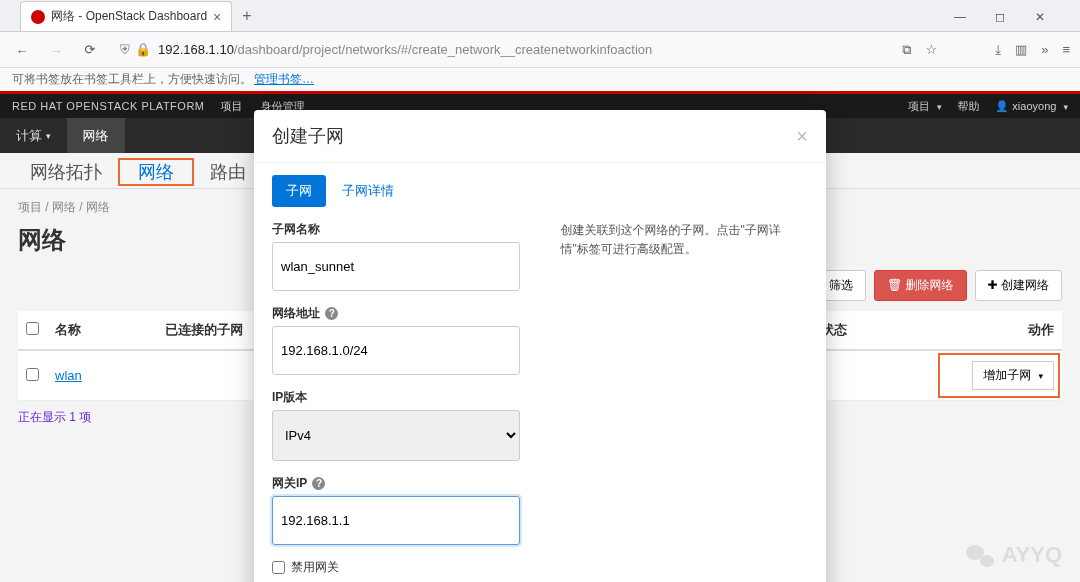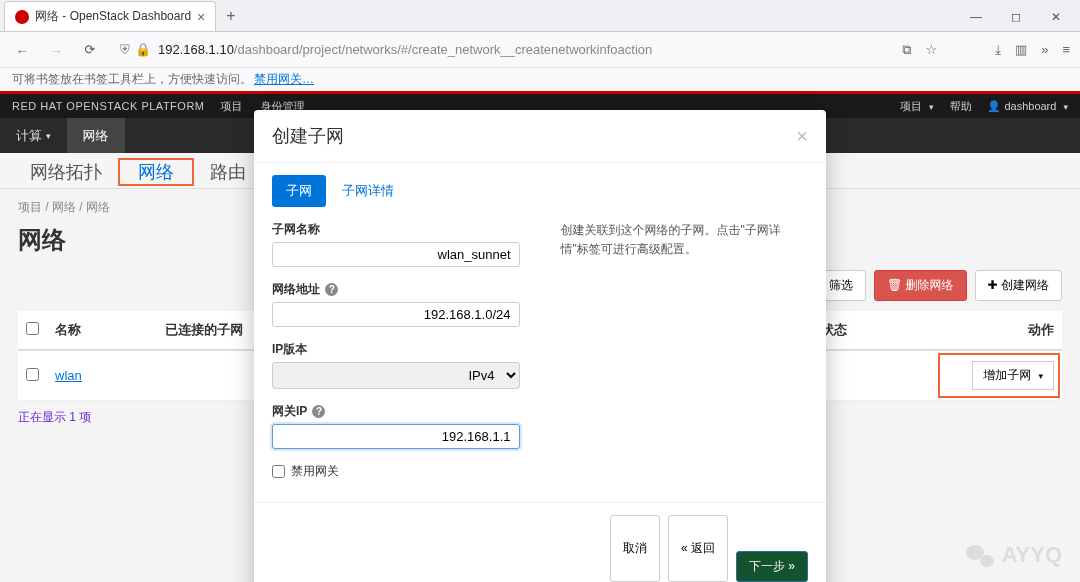--- a/index.html
+++ b/index.html
@@ -1,19 +1,19 @@
 <!DOCTYPE html>
 <html><head>
 <meta charset="utf-8">
 <style>
 * { box-sizing: border-box; margin: 0; padding: 0; }
 body { font-family: -apple-system, "Segoe UI", "Microsoft YaHei", sans-serif; font-size: 13px; color: #333; background: #f4f4f4; width: 1080px; height: 582px; overflow: hidden; position: relative; }
 
 
-.browser-tabs { height: 32px; background: #f0f0f4; display: flex; align-items: flex-end; padding: 0 4px; border-bottom: 1px solid #ccc; }
+.browser-tabs { height: 32px; background: #f0f0f4; display: flex; align-items: flex-end; padding: 0 20px; border-bottom: 1px solid #ccc; }
 .tab { background: #fff; border: 1px solid #ccc; border-bottom: none; border-radius: 4px 4px 0 0; padding: 6px 10px; display: flex; align-items: center; gap: 6px; font-size: 12px; min-width: 170px; }
 .tab .favicon { width: 14px; height: 14px; background: #c00; border-radius: 7px; }
 .tab .close { margin-left: auto; color: #666; font-size: 14px; cursor: pointer; }
 .new-tab { padding: 6px 10px; color: #666; font-size: 16px; cursor: pointer; }
 .win-controls { margin-left: auto; display: flex; }
 .win-controls span { width: 40px; height: 28px; display: flex; align-items: center; justify-content: center; color: #555; font-size: 12px; cursor: pointer; }
 
 .addr-bar { height: 36px; background: #f9f9fb; display: flex; align-items: center; padding: 0 10px; gap: 10px; border-bottom: 1px solid #ddd; }
 .nav-btn { width: 24px; height: 24px; display: flex; align-items: center; justify-content: center; color: #555; cursor: pointer; }
 .nav-btn.dis { color: #bbb; }
@@ -71,21 +71,21 @@
 .modal-hd .x { margin-left: auto; color: #bbb; font-size: 20px; cursor: pointer; }
 .modal-tabs { padding: 12px 18px 0; display: flex; gap: 2px; }
 .mtab { padding: 7px 14px; font-size: 13px; cursor: pointer; border-radius: 3px; color: #0074d9; }
 .mtab.active { background: #0074d9; color: #fff; }
 .modal-body { padding: 14px 18px 8px; display: flex; gap: 41px; }
 .form { flex: 1; }
 .help { flex: 1; font-size: 12px; color: #555; line-height: 1.6; }
 .fg { margin-bottom: 14px; }
 .fg label { display: block; font-size: 12px; color: #333; margin-bottom: 4px; font-weight: 600; }
 .fg .q { display: inline-block; width: 13px; height: 13px; border-radius: 50%; background: #888; color: #fff; font-size: 10px; text-align: center; line-height: 13px; margin-left: 2px; cursor: help; }
-.fg input[type=text], .fg select { width: 100%; padding: 4px 8px; border: 1px solid #ccc; border-radius: 3px; font-size: 13px; text-align: right; }
+.fg input[type=text], .fg select { width: 100%; padding: 16px 8px; border: 1px solid #ccc; border-radius: 3px; font-size: 13px; }
 .fg input.focused { border-color: #5b9dd9; box-shadow: 0 0 0 2px rgba(91,157,217,0.25); outline: none; }
 .fg.cb label { font-weight: normal; display: flex; align-items: center; gap: 6px; }
 .modal-ft { padding: 12px 18px 16px; display: flex; justify-content: flex-end; gap: 8px; border-top: 1px solid #f0f0f0; }
 
 
 .wm { position: absolute; right: 18px; bottom: 14px; display: flex; align-items: center; gap: 8px; color: #ddd; font-size: 22px; font-weight: bold; }
 .wm .wx { width: 28px; height: 24px; position: relative; }
 .wm .wx::before, .wm .wx::after { content: ""; position: absolute; border-radius: 50%; background: #ddd; }
 .wm .wx::before { width: 18px; height: 15px; left: 0; top: 2px; }
 .wm .wx::after { width: 14px; height: 12px; right: 0; bottom: 0; }
@@ -124,33 +124,33 @@
     <span style="width:30px"></span>
     <span>⤓</span>
     <span>▥</span>
     <span>»</span>
     <span>≡</span>
   </div>
 </div>
 
 <div class="bookmark-bar">
   <span>可将书签放在书签工具栏上，方便快速访问。</span>
-  <a href="#">禁用网关…</a>
+  <a href="#">管理书签…</a>
 </div>
 
 <div class="rh-bar">
   <span class="brand">RED HAT OPENSTACK PLATFORM</span>
   <div class="links">
     <span>项目</span>
     <span>身份管理</span>
   </div>
   <div class="right">
     <span><span>项目</span> <span class="caret">▾</span></span>
     <span>帮助</span>
-    <span>👤 <span>dashboard</span> <span class="caret">▾</span></span>
+    <span>👤 <span>xiaoyong</span> <span class="caret">▾</span></span>
   </div>
 </div>
 
 <div class="main-nav">
   <div class="item">
       <span>计算</span> 
       <span class="caret">▾</span>
     </div>
   <div class="item active">
       <span>网络</span>

